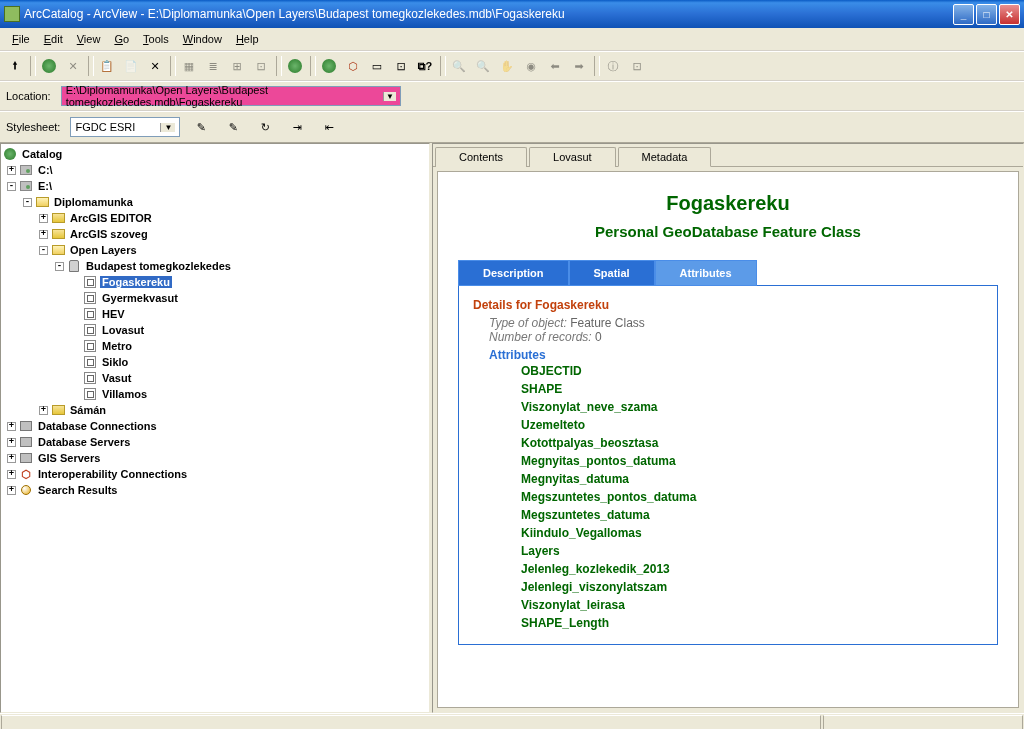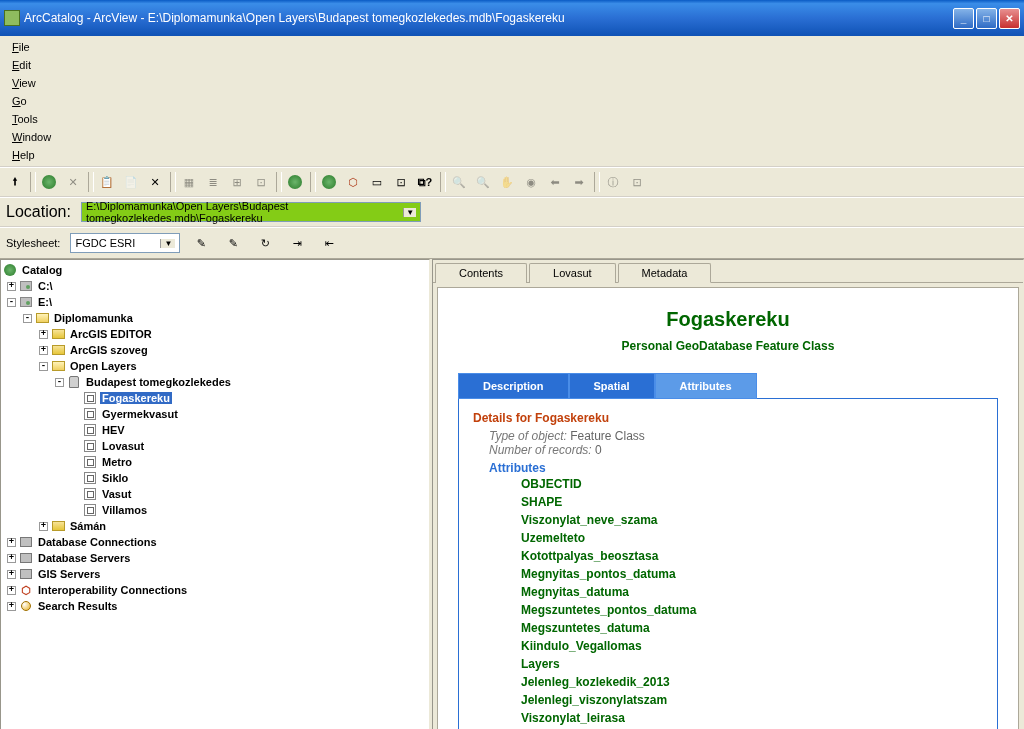--- a/index.html
+++ b/index.html
@@ -1,33 +1,33 @@
 <!DOCTYPE html>
 <html><head>
 <meta charset="utf-8">
 <style>
 * { box-sizing: border-box; margin: 0; padding: 0; }
 body { font-family: Tahoma, sans-serif; font-size: 11px; background: #ece9d8; overflow: hidden; width: 1024px; height: 729px; }
-.titlebar { background: linear-gradient(to bottom, #0a5bc4 0%, #3a8de8 10%, #2a6fd4 50%, #0f52b5 100%); height: 36px; display: flex; align-items: center; padding: 0 4px; color: white; }
+.titlebar { background: linear-gradient(to bottom, #0a5bc4 0%, #3a8de8 10%, #2a6fd4 50%, #0f52b5 100%); height: 28px; display: flex; align-items: center; padding: 0 4px; color: white; }
 .titlebar-icon { width: 16px; height: 16px; background: #8fbc5f; border: 1px solid #4a7020; margin-right: 4px; }
 .titlebar-text { font-size: 12px; flex: 1; }
 .titlebar-buttons { display: flex; gap: 2px; }
 .win-btn { width: 21px; height: 21px; border: 1px solid #fff; border-radius: 2px; display: flex; align-items: center; justify-content: center; font-weight: bold; font-size: 10px; font-family: Arial; cursor: pointer; }
 .win-btn.minmax { background: linear-gradient(to bottom, #84b3e8, #2f6bc5); }
 .win-btn.close { background: linear-gradient(to bottom, #e89090, #c73030); }
-.menubar { background: #ece9d8; padding: 3px 6px; display: flex; gap: 2px; border-bottom: 1px solid #d4d0c8; flex-direction: column; }
+.menubar { background: #ece9d8; padding: 3px 6px; display: flex; gap: 2px; border-bottom: 1px solid #d4d0c8; }
 .menu-item { padding: 2px 6px; cursor: pointer; }
 .menu-item .u { text-decoration: underline; }
 .toolbar { background: #ece9d8; padding: 2px 4px; display: flex; align-items: center; gap: 2px; border-top: 1px solid #fff; border-bottom: 1px solid #d4d0c8; height: 30px; }
 .tool-btn { width: 22px; height: 22px; display: flex; align-items: center; justify-content: center; cursor: pointer; }
 .tool-sep { width: 1px; height: 20px; background: #aca899; margin: 0 2px; }
 .tool-sep2 { width: 1px; height: 20px; background: #fff; }
 .locationbar { background: #ece9d8; padding: 4px 6px; display: flex; align-items: center; gap: 10px; border-top: 1px solid #fff; border-bottom: 1px solid #d4d0c8; }
-.locationbar label { font-size: 16px; text-align: center; }
-.loc-input { border: 1px solid #7f9db9; background: #84cc16; padding: 2px 4px; height: 20px; width: 340px; display: flex; align-items: center; justify-content: space-between; }
+.locationbar label { font-size: 11px; text-align: center; }
+.loc-input { border: 1px solid #7f9db9; background: #ec4899; padding: 2px 4px; height: 20px; width: 340px; display: flex; align-items: center; justify-content: space-between; }
 .loc-dropdown { width: 15px; background: #ece9d8; border-left: 1px solid #999; text-align: center; font-size: 8px; cursor: pointer; }
 .stylebar { background: #ece9d8; padding: 4px 6px; display: flex; align-items: center; gap: 10px; border-top: 1px solid #fff; border-bottom: 1px solid #aca899; }
 .style-select { border: 1px solid #7f9db9; background: white; padding: 2px 4px; height: 20px; width: 110px; display: flex; align-items: center; justify-content: space-between; }
 .content-area { display: flex; height: calc(729px - 28px - 23px - 30px - 28px - 28px - 22px); }
 .tree-panel { width: 430px; background: white; border: 1px inset #ece9d8; overflow: auto; padding: 2px; }
 .tree { font-size: 11px; }
 .tree-node { display: flex; align-items: center; height: 16px; white-space: nowrap; font-weight: bold; }
 .tree-toggle { width: 9px; height: 9px; border: 1px solid #999; display: inline-flex; align-items: center; justify-content: center; font-size: 9px; line-height: 1; margin-right: 3px; cursor: pointer; background: white; font-family: "Courier New", monospace; }
 .tree-spacer { width: 12px; display: inline-block; }
 .tree-icon { width: 14px; height: 14px; margin-right: 3px; display: inline-flex; align-items: center; justify-content: center; }
@@ -42,21 +42,21 @@
 .fc-icon { width: 12px; height: 12px; border: 1px solid #888; position: relative; background: #fff; }
 .fc-icon::before { content: ''; position: absolute; width: 5px; height: 5px; border: 1px solid #666; left: 2px; top: 2px; }
 .srv-icon { background: #c0c0c0; border: 1px solid #777; width: 12px; height: 10px; }
 .search-icon { background: radial-gradient(circle at 30% 30%, #fff, #e8b020); border-radius: 50%; width: 10px; height: 10px; border: 1px solid #a07000; }
 .right-panel { flex: 1; background: #ece9d8; border: 1px inset #ece9d8; display: flex; flex-direction: column; margin-left: 2px; }
 .tabs { display: flex; background: #ece9d8; padding: 2px 2px 0 2px; border-bottom: 1px solid #aca899; }
 .tab { padding: 3px 23px; background: #ece9d8; border: 1px solid #aca899; border-bottom: none; margin-right: 2px; cursor: pointer; border-radius: 2px 2px 0 0; position: relative; top: 1px; }
 .tab.active { background: #ece9d8; border-bottom: 1px solid #ece9d8; z-index: 1; }
 .meta-content { flex: 1; background: white; margin: 4px; border: 1px solid #aca899; overflow: auto; padding: 10px 20px; }
 .meta-title { color: #006600; font-family: Verdana, sans-serif; font-size: 20px; font-weight: bold; text-align: center; margin-top: 10px; }
-.meta-subtitle { color: #006600; font-family: Verdana, sans-serif; font-size: 12px; font-weight: bold; text-align: center; margin: 8px 0 20px; }
+.meta-subtitle { color: #006600; font-family: Verdana, sans-serif; font-size: 15px; font-weight: bold; text-align: center; margin: 8px 0 20px; }
 .meta-tabs { display: flex; gap: 0; margin-left: 0; }
 .meta-tab { padding: 6px 24px; font-family: Verdana, sans-serif; font-size: 11px; font-weight: bold; cursor: pointer; border: 1px solid #4a8de8; background: #2a6fd4; color: white; }
 .meta-tab.active { background: #5c9be8; }
 .meta-box { border: 1px solid #2a6fd4; padding: 12px 14px; margin-top: -1px; }
 .details-title { color: #c2410c; font-family: Verdana, sans-serif; font-size: 12px; font-weight: bold; margin-bottom: 4px; }
 .detail-line { color: #666; font-family: Verdana, sans-serif; font-size: 12px; margin-left: 16px; }
 .detail-line i { font-style: italic; color: #777; }
 .attr-header { color: #2a6fd4; font-family: Verdana, sans-serif; font-size: 12px; font-weight: bold; margin-left: 16px; margin-top: 4px; }
 .attr-link { color: #006600; font-family: Verdana, sans-serif; font-size: 12px; font-weight: bold; margin-left: 48px; cursor: pointer; line-height: 1.5; }
 .statusbar { height: 22px; background: #ece9d8; border-top: 1px solid #fff; display: flex; }

